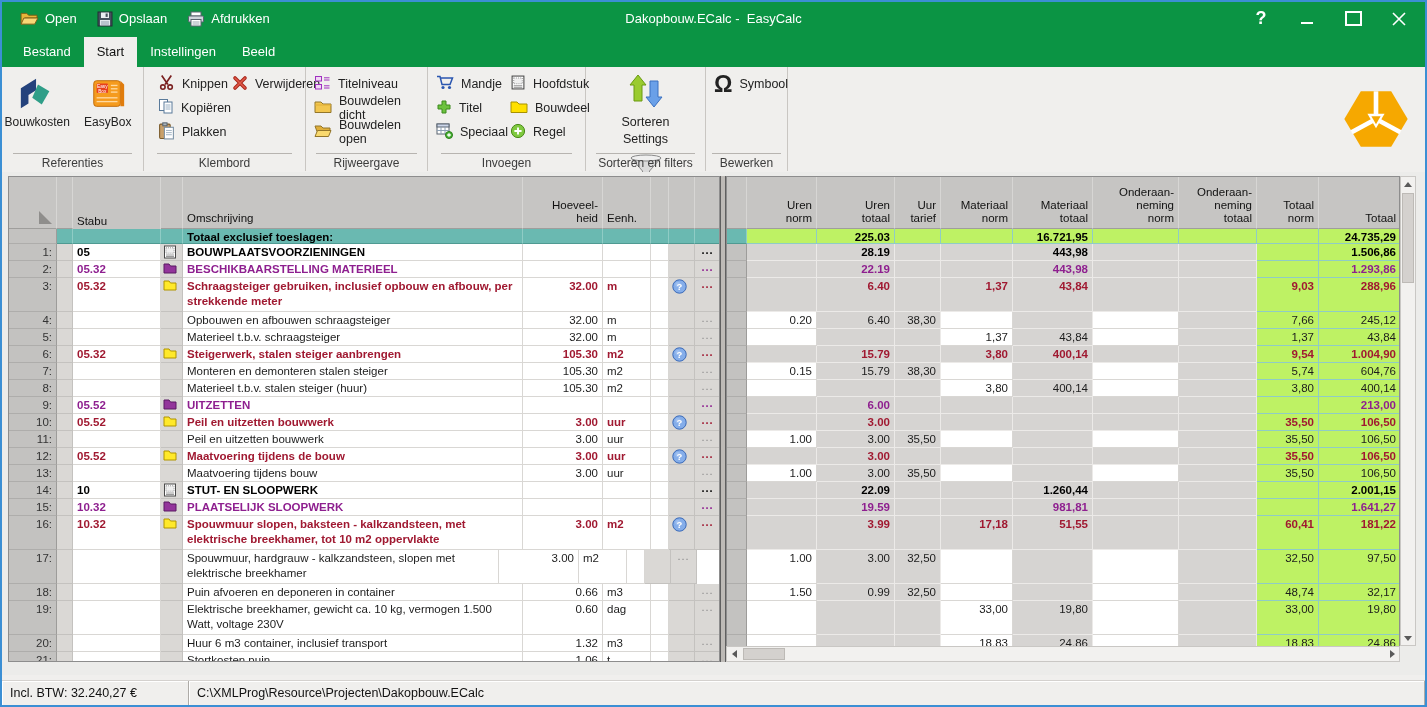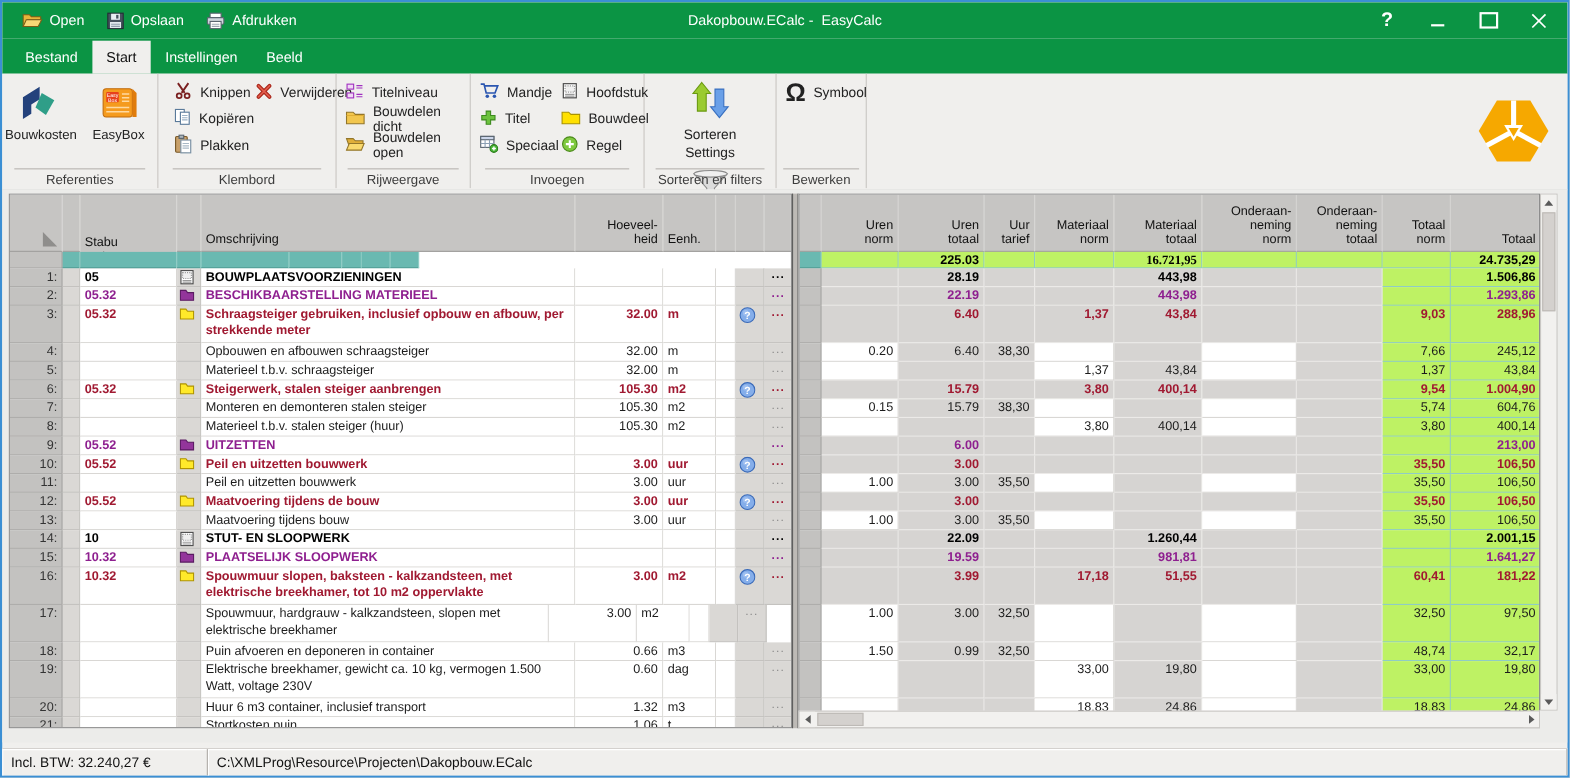--- a/index.html
+++ b/index.html
@@ -371,20 +371,21 @@
           <div class="c hc" style="width: 48px; height: 52px;">Eenh.</div>
           <div class="c hc" style="width: 18px; height: 52px;"></div>
           <div class="c hc" style="width: 26px; height: 52px;"></div>
           <div class="c hc" style="width: 26px; height: 52px;"></div>
         </div>
         <div class="grow" style="height: 15px;">
           <div class="c gut" style="width: 48px; height: 15px;"></div>
           <div class="c lvl tealrow" style="width: 16px; height: 15px;"></div>
           <div class="c wcell t-totals tealrow" style="width: 88px; height: 15px;"></div>
           <div class="c icoc tealrow" style="width: 22px; height: 15px; padding: 1px 2px;"></div>
+          <div class="c wcell t-totals tealrow" style="width: 340px; height: 15px;">Totaal exclusief toeslagen:</div>
           <div class="c wcell num t-totals tealrow" style="width: 80px; height: 15px;"></div>
           <div class="c wcell t-totals tealrow" style="width: 48px; height: 15px;"></div>
           <div class="c gapc tealrow" style="width: 18px; height: 15px;"></div>
           <div class="c helpc tealrow" style="width: 26px; height: 15px; padding: 1px 3px;"></div>
           <div class="c dotsc dots t-totals tealrow" style="width: 26px; height: 15px;"></div>
         </div>
         <div class="grow" style="height: 17px;">
           <div class="c gut" style="width: 48px; height: 17px;">1:</div>
           <div class="c lvl " style="width: 16px; height: 17px;"></div>
           <div class="c wcell t-chapter " style="width: 88px; height: 17px;">05</div>
@@ -706,21 +707,21 @@
           <div class="c hc r" style="width: 62px; height: 52px;">Totaal
 norm</div>
           <div class="c hc r" style="width: 82px; height: 52px;">Totaal</div>
         </div>
         <div class="grow" style="height: 15px;">
           <div class="c tealrow" style="width: 20px; height: 15px;"></div>
           <div class="c num rteal t-totals" style="width: 70px; height: 15px;"></div>
           <div class="c num rteal t-totals" style="width: 78px; height: 15px;">225.03</div>
           <div class="c num rteal t-totals" style="width: 46px; height: 15px;"></div>
           <div class="c num rteal t-totals" style="width: 72px; height: 15px;"></div>
-          <div class="c num rteal t-totals" style="width: 80px; height: 15px; font-family: Liberation Serif, serif;">16.721,95</div>
+          <div class="c num rteal t-totals" style="width: 80px; height: 15px;">16.721,95</div>
           <div class="c num rteal t-totals" style="width: 86px; height: 15px;"></div>
           <div class="c num rteal t-totals" style="width: 78px; height: 15px;"></div>
           <div class="c num rteal t-totals" style="width: 62px; height: 15px;"></div>
           <div class="c num rteal t-totals" style="width: 82px; height: 15px;">24.735,29</div>
         </div>
         <div class="grow" style="height: 17px;">
           <div class="c rlead" style="width: 20px; height: 17px;"></div>
           <div class="c num rgray t-chapter" style="width: 70px; height: 17px;"></div>
           <div class="c num rgray t-chapter" style="width: 78px; height: 17px;">28.19</div>
           <div class="c num rgray t-chapter" style="width: 46px; height: 17px;"></div>

